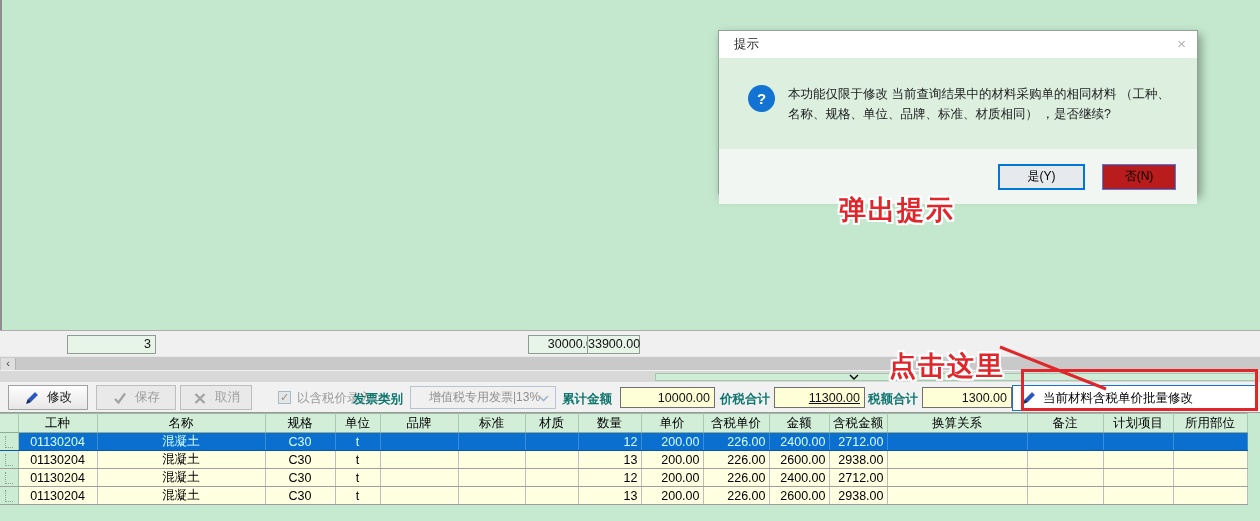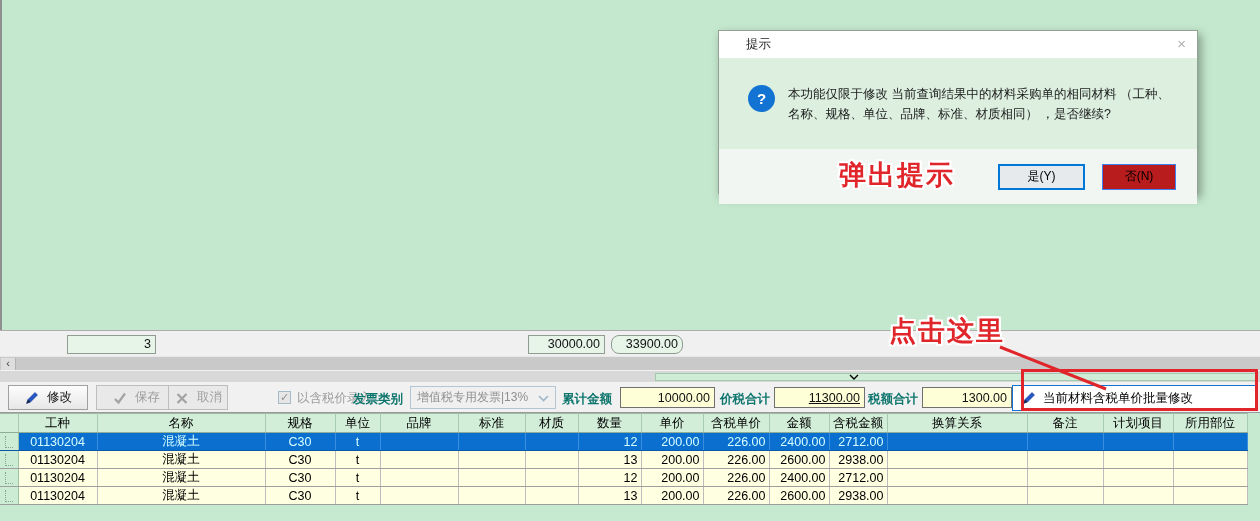--- a/index.html
+++ b/index.html
@@ -18,66 +18,66 @@
   .splitter-arrow { position:absolute; left:849px; top:3px; width:10px; height:6px; }
 
   
   .toolbar { position:absolute; left:0; top:382px; width:1260px; height:31px; background:#f1f1f1; border-bottom:1px solid #9a9a9a; }
   .tb-btn { position:absolute; top:3px; height:25px; border:1px solid #a0a0a0; background:linear-gradient(#fdfdfd,#e7e7e7); font-size:12.5px; color:#111; display:flex; align-items:center; justify-content:center; gap:7px; font-family:inherit; }
   .tb-btn.disabled { color:#9c9c9c; background:#e9e9e9; border-color:#bdbdbd; }
   .tb-label { position:absolute; top:9px; font-size:12.5px; font-weight:bold; color:#0f766e; }
   .tb-label.dim { color:#9c9c9c; font-weight:normal; }
   .yellow-field { position:absolute; top:5px; height:21px; background:#ffffd7; border:1px solid #707070; font-size:12.5px; text-align:right; padding:0 4px; font-family:inherit; color:#111; }
   .cb-box { position:absolute; left:0; top:1px; width:13px; height:13px; background:#e6e6e6; border:1px solid #a5bcc8; color:#8f8f8f; font-size:11px; line-height:11px; text-align:center; }
-  .dropdown { position:absolute; left:410px; top:4px; width:146px; height:23px; background:#f0f0f0; border:1px solid #b4c6d4; color:#8f8f8f; font-size:12px; line-height:21px; padding-left:6px; }
+  .dropdown { position:absolute; left:410px; top:4px; width:146px; height:23px; background:#f0f0f0; border:1px solid #b4c6d4; color:#8f8f8f; font-size:12px; line-height:21px; padding-left:18px; }
   .dd-chevron { position:absolute; right:6px; top:8px; }
   .batch-btn { position:absolute; left:1012px; top:3px; width:246px; height:26px; background:#fff; border:1px solid #1273d2; display:flex; align-items:center; gap:6px; padding-left:8px; font-size:12.5px; color:#000; }
 
   
   .grid-area { position:absolute; left:0; top:413px; width:1260px; height:108px; background:#c6ead0; }
   table.grid { border-collapse:collapse; table-layout:fixed; width:1247px; }
   .grid th { background:#d2eed8; border-right:1px solid #a6cbae; border-bottom:1px solid #8fae96; border-top:1px solid #9cb9a2; height:19px; font-size:12.5px; font-weight:500; color:#000; overflow:hidden; white-space:nowrap; }
   .grid td { background:#ffffe1; border-right:1px solid #bdbdbd; border-bottom:1px solid #9e9e9e; height:17px; font-size:12.5px; color:#000; padding:0 3px; overflow:hidden; white-space:nowrap; text-align:center; }
   .grid td.num { text-align:right; }
   .grid td.ind { background:#cdecd4; border-right:1px solid #9fc3a8; padding:0; }
   .branch { display:block; margin-left:5px; width:8px; height:12px; border-left:1px dotted #7fa98a; border-bottom:1px dotted #7fa98a; }
   tr.selected td { background:#0b6fd0; color:#d5ffff; border-right-color:#3a8ede; border-bottom-color:#0a57a8; }
   tr.selected td.ind { background:#cdecd4; border-right-color:#9fc3a8; }
 
   
   .dialog { position:absolute; left:718px; top:30px; width:480px; height:164px; background:#fff; border:1px solid #93a297; box-shadow:3px 4px 9px rgba(0,0,0,.35); z-index:30; }
-  .dlg-title { height:27px; background:#fff; font-size:12.5px; color:#1a1a1a; line-height:27px; padding-left:27px; position:relative; }
+  .dlg-title { height:27px; background:#fff; font-size:12.5px; color:#1a1a1a; line-height:27px; padding-left:15px; position:relative; }
   .dlg-close { position:absolute; right:11px; top:5px; color:#b2b2b2; font-size:15px; line-height:15px; }
   .dlg-content { height:91px; background:#ddf0e0; display:flex; }
   .dlg-qicon { margin:27px 0 0 29px; width:27px; height:27px; border-radius:50%; background:#1273d2; color:#fff; font-size:15px; font-weight:bold; text-align:center; line-height:27px; flex:0 0 27px; }
   .dlg-msg { margin:26px 18px 16px 13px; width:392px; font-size:12.5px; line-height:20px; color:#1a1a1a; }
   .dlg-btnbar { height:55px; background:#f2f6f2; display:flex; align-items:center; justify-content:flex-end; gap:17px; padding-right:21px; }
   .dlg-btn { height:26px; background:#b91c1c; border:1px solid #3b82f6; font-size:12px; color:#000; font-family:inherit; }
   .dlg-btn.default { width:87px; border:2px solid #0078d7; background:#e7eaec; }
   .dlg-btn.plain { width:74px; }
 
   
   .anno { position:absolute; z-index:50; font-size:27px; font-weight:bold; color:#e0262b; letter-spacing:2px;
-          text-shadow:-2px -2px 0 #fff, 2px -2px 0 #fff, -2px 2px 0 #fff, 2px 2px 0 #fff, 0 -2px 0 #fff, 0 2px 0 #fff, -2px 0 0 #fff, 2px 0 0 #fff; }
+          text-shadow:-2px -2px 0 #fff, 2px -2px 0 #fff, -2px 2px 0 #fff, 2px 2px 0 #fff, 0 -2px 0 #fff, 0 2px 0 #fff, -2px 0 0 #fff, 2px 0 0 #fff;margin-top:35px; }
   .red-rect { position:absolute; left:1021px; top:369px; width:237px; height:42px; border:3px solid #e0262b; z-index:45; }
   .arrow-svg { position:absolute; left:0; top:0; width:1260px; height:521px; pointer-events:none; z-index:40; }
 
   .icon16 { width:16px; height:16px; flex:0 0 16px; }
 </style>
 </head>
 <body>
 
 <div class="stage">
 
   <div class="top-panel"></div>
 
   <div class="summary-strip">
     <div class="sum-field" style="left:67px; width:89px;">3</div>
     <div class="sum-field" style="left:528px; width:77px;">30000.00</div>
-    <div class="sum-field" style="left:611px; width:72px;border-radius:8px;">33900.00</div>
+    <div class="sum-field" style="left:587px; width:53px;">33900.00</div>
   </div>
 
   <div class="hscroll">
     <div class="hscroll-btn">‹</div>
   </div>
 
   <div class="splitter">
     <div class="splitter-thumb"></div>
     <svg class="splitter-arrow" viewBox="0 0 10 6">
         <polyline points="1,1 5,5 9,1" fill="none" stroke="#000" stroke-width="1.4"></polyline>
@@ -91,21 +91,21 @@
           <path d="M2.5 13.5 L4 9.5 L6.5 12 Z" fill="#1b2742"></path>
         </svg>
       <span>修改</span>
     </button>
     <button class="tb-btn disabled" style="left:96px; width:80px;">
       <svg class="icon16" viewBox="0 0 16 16">
           <path d="M3 9 L6.5 12.5 L13 3.5" fill="none" stroke="#a2a2a2" stroke-width="2.2"></path>
         </svg>
       <span>保存</span>
     </button>
-    <button class="tb-btn disabled" style="left:168px; width:60px;">
+    <button class="tb-btn disabled" style="left:180px; width:72px;">
       <svg class="icon16" viewBox="0 0 16 16">
           <path d="M3.5 4 L12.5 13 M12.5 4 L3.5 13" fill="none" stroke="#a2a2a2" stroke-width="2.2"></path>
         </svg>
       <span>取消</span>
     </button>
 
     <div style="position:absolute; left:278px; top:8px; width:112px; height:15px;">
       <span class="cb-box">✓</span>
       <span class="tb-label dim" style="left:19px; top:0;">以含税价录入</span>
     </div>

